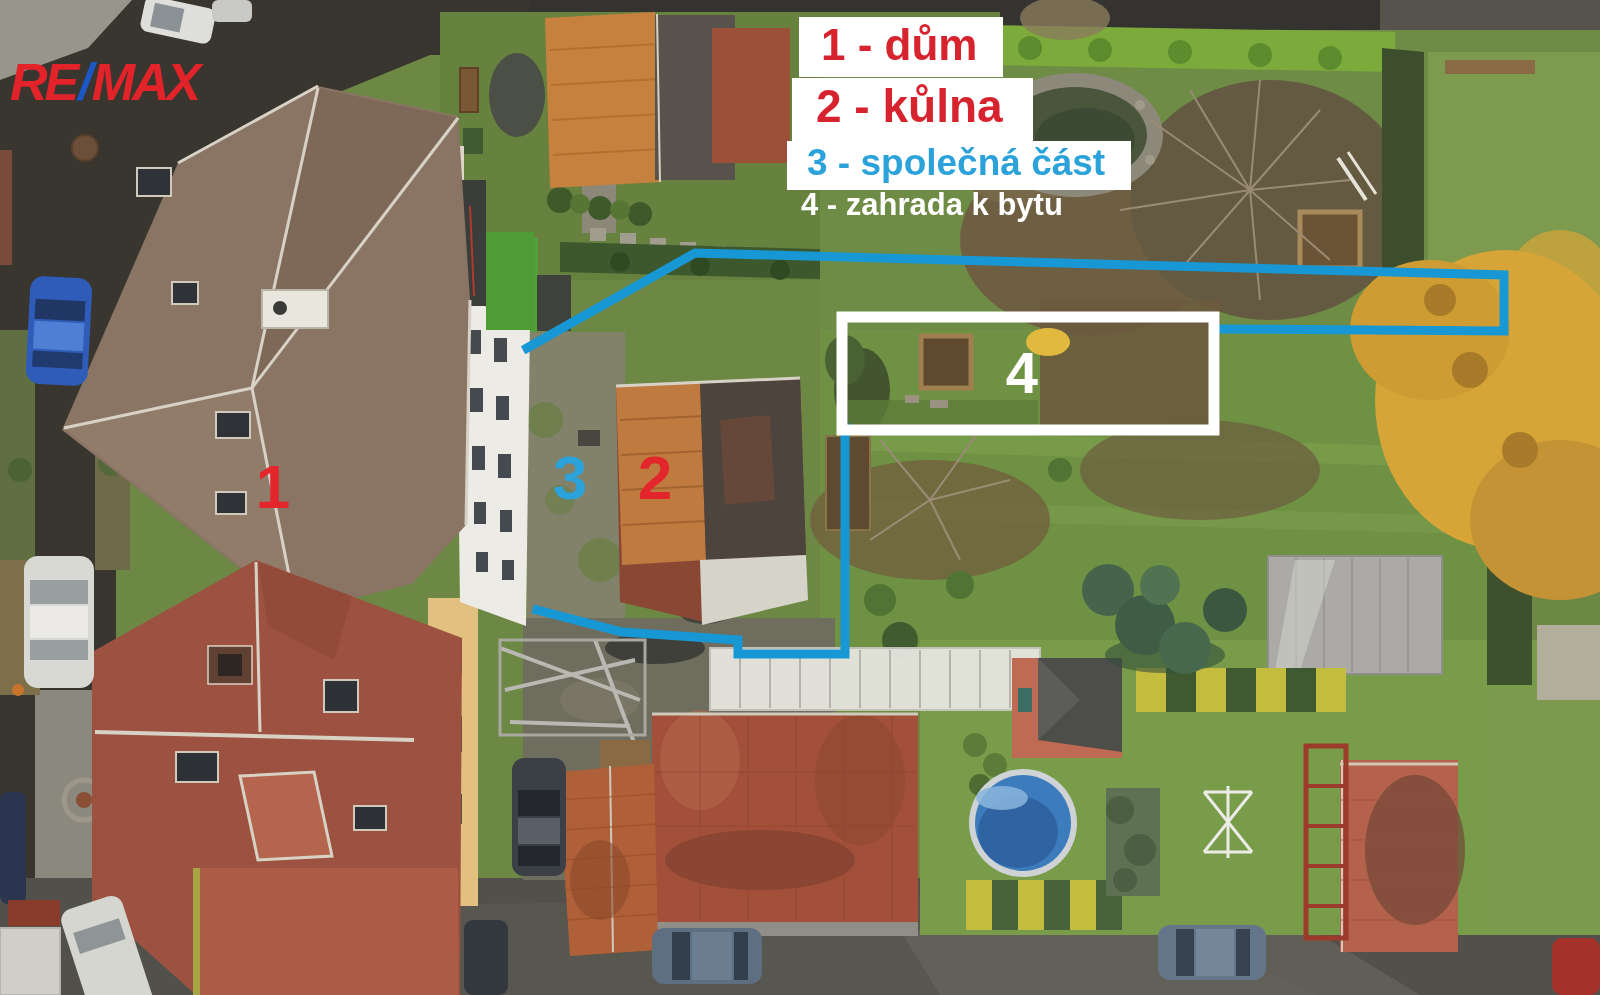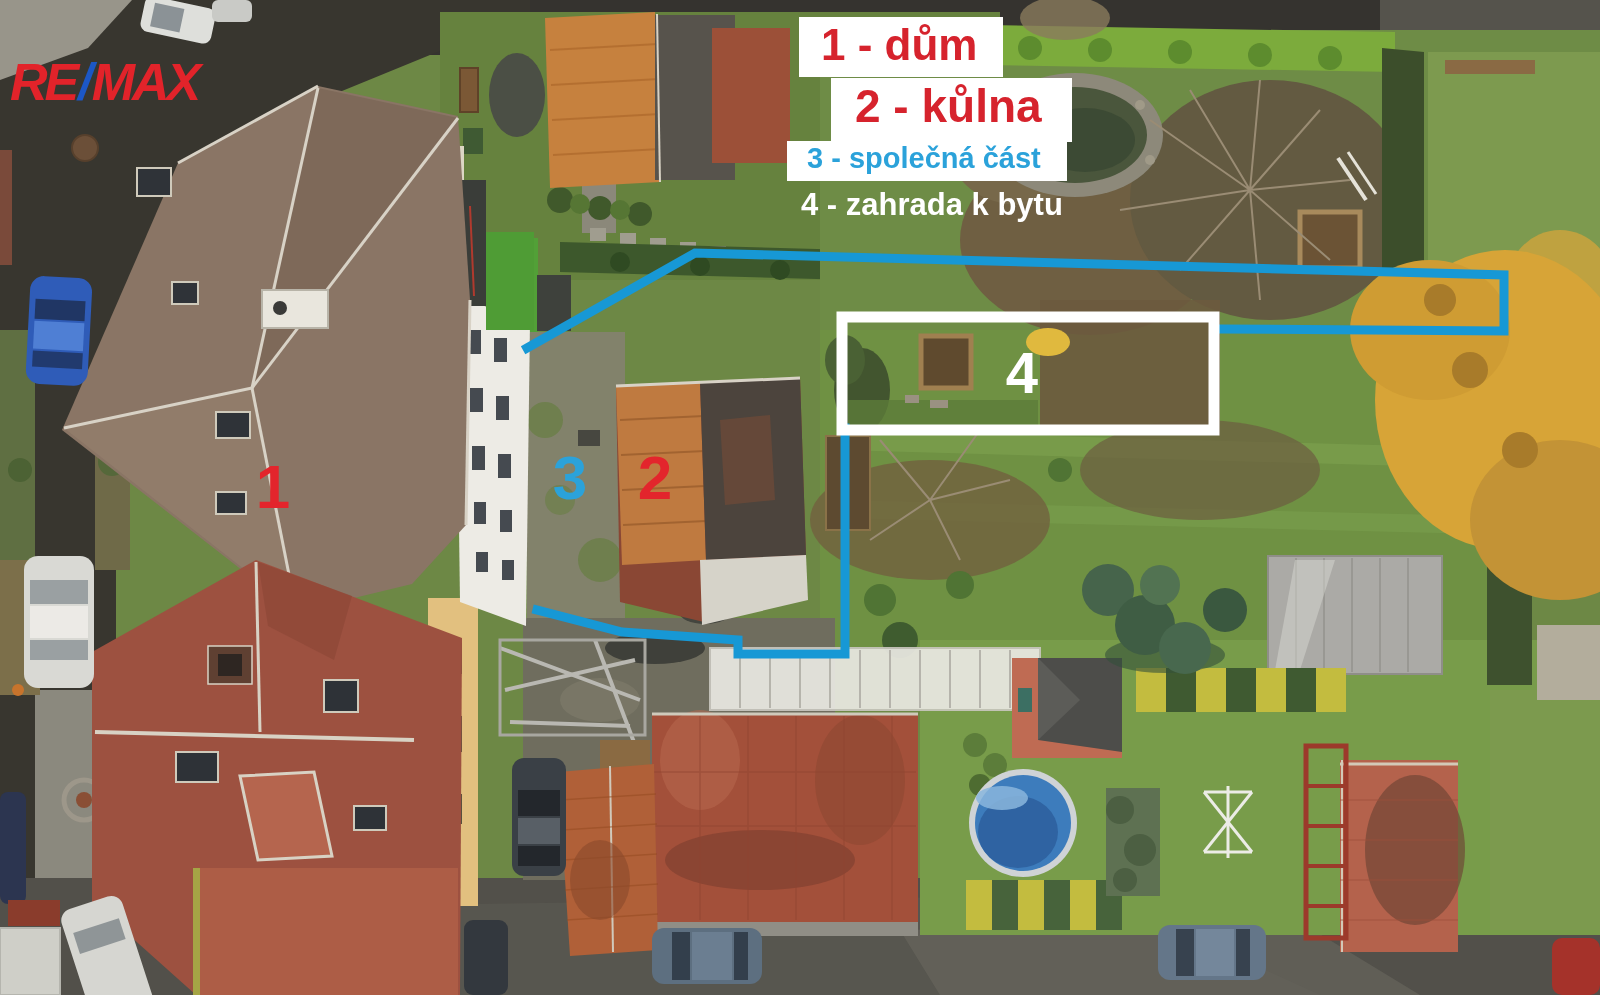--- a/index.html
+++ b/index.html
@@ -9,22 +9,22 @@
   
   .marker{position:absolute;transform:translate(-50%,-50%);font-weight:bold;
           font-size:62px;line-height:1;letter-spacing:0;}
   .marker.m-red{color:#e3252c;}
   .marker.m-blue{color:#2ba2da;}
   .marker.m-white{color:#ffffff;font-size:58px;}
   
   .lg{position:absolute;font-weight:bold;white-space:nowrap;line-height:1.12;}
   .lg.boxed{background:#ffffff;}
   .lg1{left:799px;top:17px;font-size:44px;color:#d6232d;padding:3px 26px 8px 22px;}
-  .lg2{left:792px;top:78px;font-size:46px;color:#d6232d;padding:3px 30px 9px 24px;margin-left:39px;}
-  .lg3{left:787px;top:141px;font-size:29px;color:#2ba2da;padding:1px 26px 7px 20px;}
+  .lg2{left:792px;top:78px;font-size:46px;color:#d6232d;padding:3px 30px 9px 24px;}
+  .lg3{left:787px;top:141px;font-size:37px;color:#2ba2da;padding:1px 26px 7px 20px;}
   .lg4{left:801px;top:188px;font-size:31px;color:#ffffff;}
   
   .logo{position:absolute;left:10px;top:56px;font-size:52px;font-weight:bold;
         font-style:italic;letter-spacing:-3px;line-height:1;}
   .logo .lr{color:#e2232a;}
   .logo .lb{color:#1c57c5;padding:0 2px;}
 </style>
 </head>
 <body>
 

